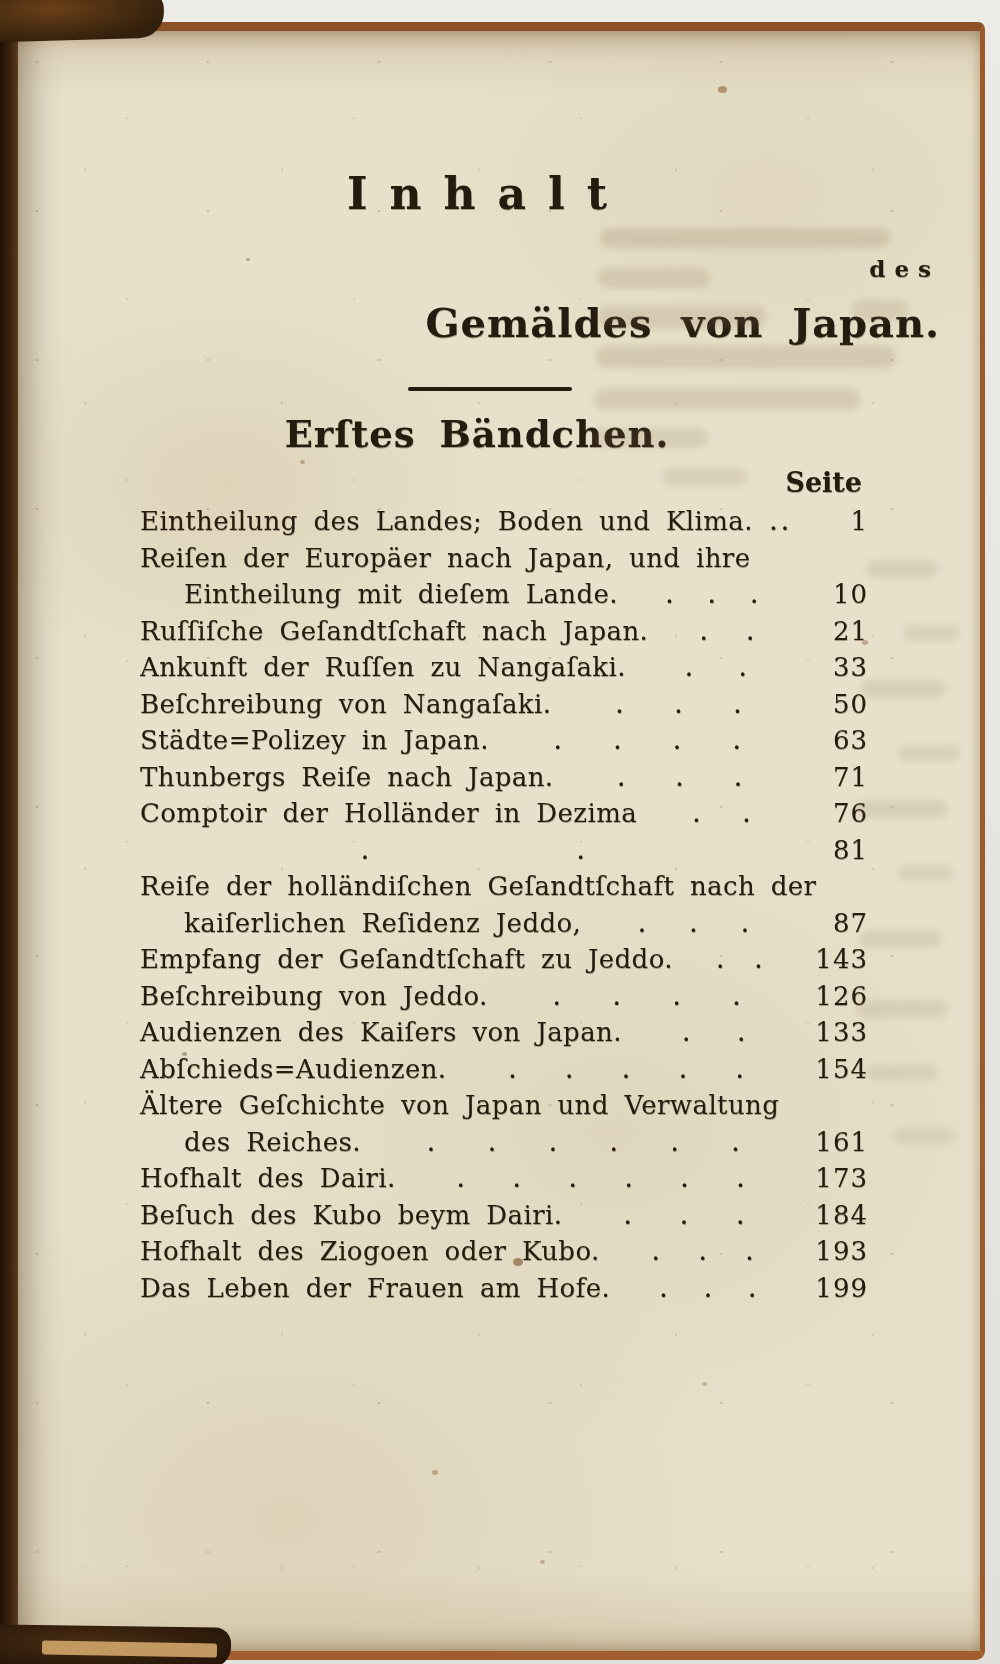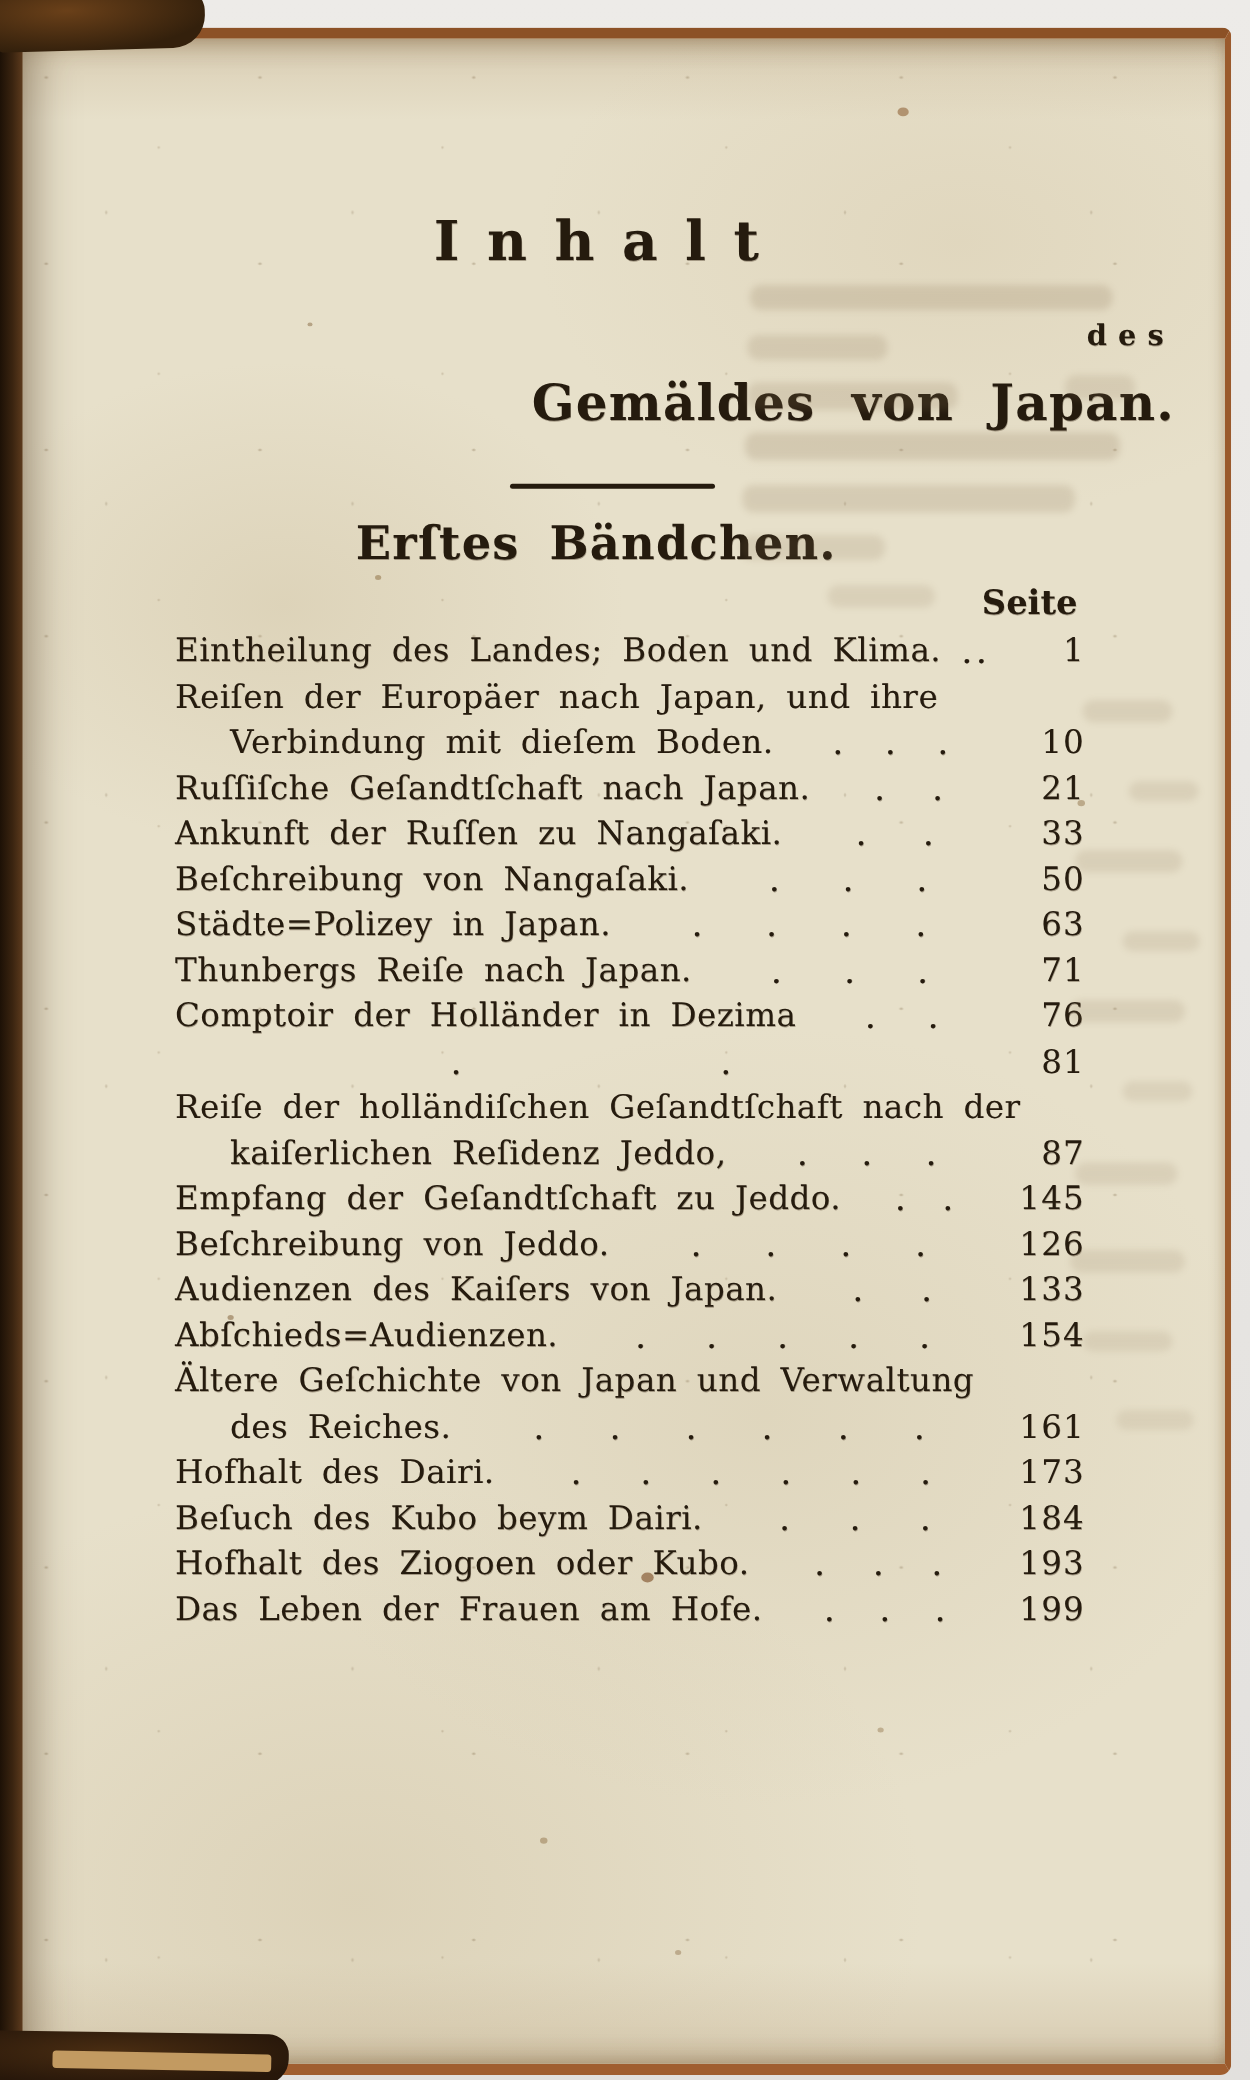--- a/index.html
+++ b/index.html
@@ -109,21 +109,21 @@
           <span class="dots">
             <span>.</span>
             <span>.</span>
           </span>
           <span class="pg">1</span>
         </div>
         <div class="toc-line">
           <span class="t">Reiſen der Europäer nach Japan, und ihre</span>
         </div>
         <div class="toc-line">
-          <span class="t indent">Verbindung mit dieſem Boden.</span>
+          <span class="t indent">Eintheilung mit dieſem Lande.</span>
           <span class="dots">
             <span>.</span>
             <span>.</span>
             <span>.</span>
           </span>
           <span class="pg">10</span>
         </div>
         <div class="toc-line">
           <span class="t">Ruſſiſche Geſandtſchaft nach Japan.</span>
           <span class="dots">
@@ -194,21 +194,21 @@
             <span>.</span>
           </span>
           <span class="pg">87</span>
         </div>
         <div class="toc-line">
           <span class="t">Empfang der Geſandtſchaft zu Jeddo.</span>
           <span class="dots">
             <span>.</span>
             <span>.</span>
           </span>
-          <span class="pg">145</span>
+          <span class="pg">143</span>
         </div>
         <div class="toc-line">
           <span class="t">Beſchreibung von Jeddo.</span>
           <span class="dots">
             <span>.</span>
             <span>.</span>
             <span>.</span>
             <span>.</span>
           </span>
           <span class="pg">126</span>

